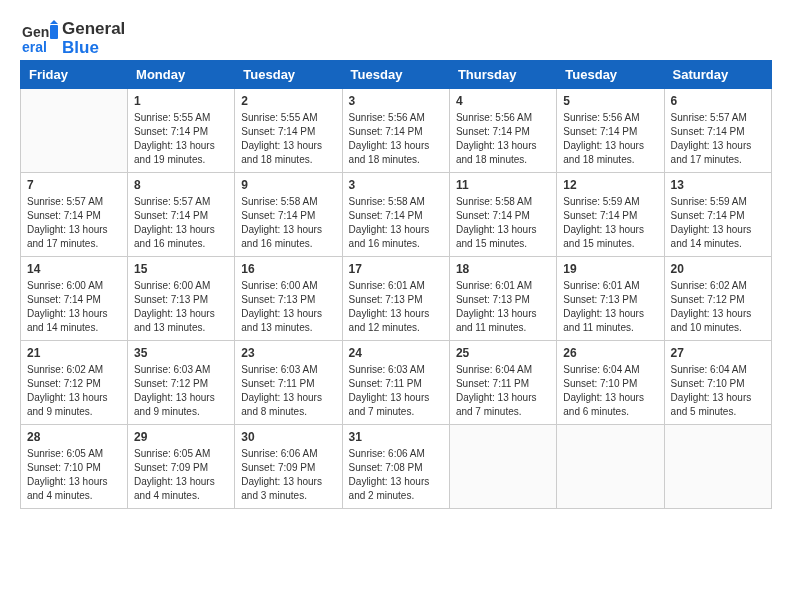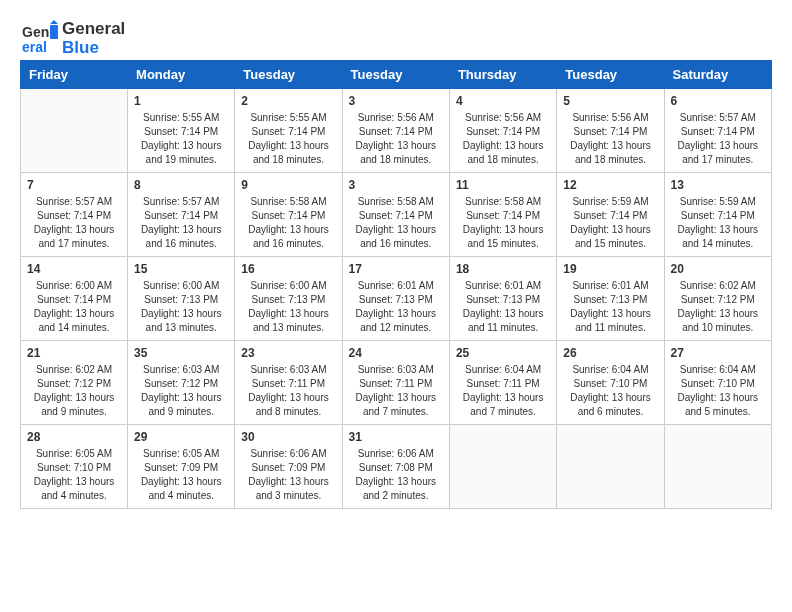--- a/index.html
+++ b/index.html
@@ -59,21 +59,20 @@
     .day-num {
       font-size: 12px;
       font-weight: bold;
       margin-bottom: 3px;
       display: block;
     }
     .day-info {
       font-size: 10px;
       line-height: 1.4;
       color: #333;
-      text-align: center;
     }
     .empty-cell {
       background: #fafafa;
     }
   </style>
 </head>
 <body>
 
 <div class="header">
   <div class="logo">

